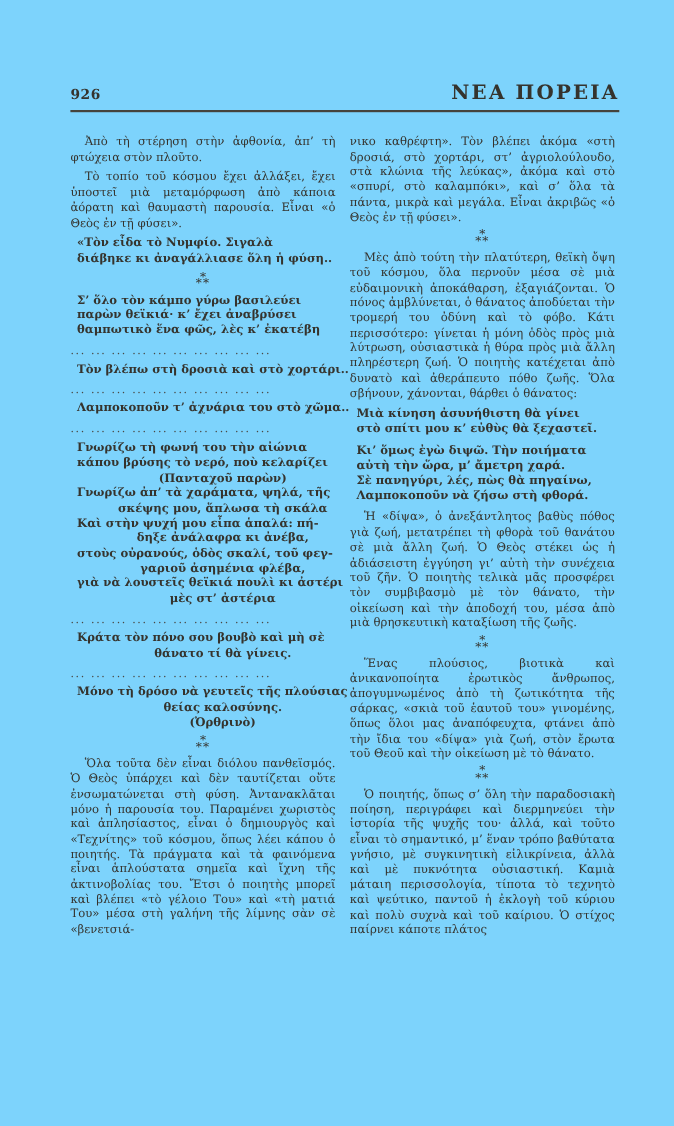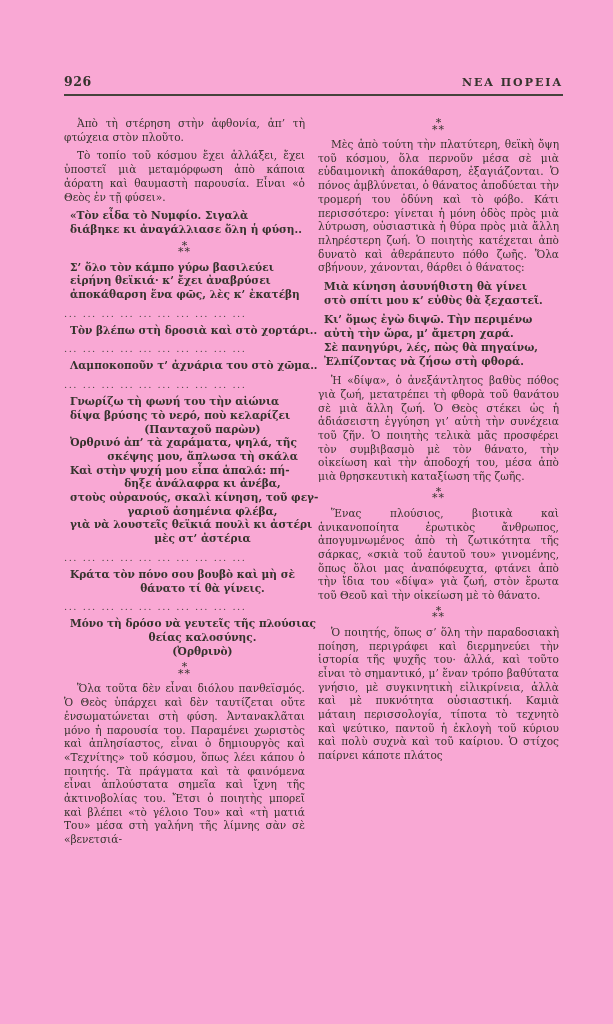--- a/index.html
+++ b/index.html
@@ -1,33 +1,33 @@
 <!DOCTYPE html>
 <html><head>
 <meta charset="utf-8">
 <style>
   html,body{margin:0;padding:0;background:#d8d6d0;}
   .page{
     position:relative;
     width:613px;height:1024px;
     margin:0 auto;
-    background:#f9a8d4;
+    background:#7dd3fc;
     box-sizing:border-box;
     padding:74px 50px 0 64px;
     overflow:hidden;
     font-family:"DejaVu Serif","Liberation Serif",serif;
     color:#35332d;
   }
   .hdr{
     display:flex;justify-content:space-between;align-items:baseline;
     border-bottom:2px solid #45433c;
     padding-bottom:5px;
   }
   .hdr .pageno{font-size:12.5px;font-weight:bold;letter-spacing:.5px;}
-  .hdr .journal{font-size:11px;font-weight:bold;letter-spacing:2px;}
+  .hdr .journal{font-size:18px;font-weight:bold;letter-spacing:2px;}
   .cols{
     display:flex;
     gap:13px;
     margin-top:21px;
   }
   .col{
     width:241px;
     font-size:10.6px;
     line-height:13.7px;
     text-align:justify;
@@ -62,41 +62,41 @@
         <div class="verse">
           <div class="vline">«Τὸν εἶδα τὸ Νυμφίο. Σιγαλὰ</div>
           <div class="vline">διάβηκε κι ἀναγάλλιασε ὅλη ἡ φύση..</div>
         </div>
         <div class="sep">
           <span class="s1">*</span>
           <span class="s2">**</span>
         </div>
         <div class="verse">
           <div class="vline">Σ’ ὅλο τὸν κάμπο γύρω βασιλεύει</div>
-          <div class="vline">εἰρήνη θεϊκιά· κ’ ἔχει ἀναβρύσει</div>
-          <div class="vline">ἀποκάθαρση ἕνα φῶς, λὲς κ’ ἐκατέβη</div>
+          <div class="vline">παρὼν θεϊκιά· κ’ ἔχει ἀναβρύσει</div>
+          <div class="vline">θαμπωτικὸ ἕνα φῶς, λὲς κ’ ἐκατέβη</div>
         </div>
         <div class="dots">... ... ... ... ... ... ... ... ... ...</div>
         <div class="verse">
           <div class="vline">Τὸν βλέπω στὴ δροσιὰ καὶ στὸ χορτάρι..</div>
         </div>
         <div class="dots">... ... ... ... ... ... ... ... ... ...</div>
         <div class="verse">
           <div class="vline">Λαμποκοποῦν τ’ ἀχνάρια του στὸ χῶμα..</div>
         </div>
         <div class="dots">... ... ... ... ... ... ... ... ... ...</div>
         <div class="verse">
           <div class="vline">Γνωρίζω τὴ φωνή του τὴν αἰώνια</div>
-          <div class="vline">δίψα βρύσης τὸ νερό, ποὺ κελαρίζει</div>
+          <div class="vline">κάπου βρύσης τὸ νερό, ποὺ κελαρίζει</div>
           <div class="vline vc">(Πανταχοῦ παρὼν)</div>
-          <div class="vline">Ὀρθρινό ἀπ’ τὰ χαράματα, ψηλά, τῆς</div>
+          <div class="vline">Γνωρίζω ἀπ’ τὰ χαράματα, ψηλά, τῆς</div>
           <div class="vline vc">σκέψης μου, ἅπλωσα τὴ σκάλα</div>
           <div class="vline">Καὶ στὴν ψυχή μου εἶπα ἁπαλά: πή-</div>
           <div class="vline vc">δηξε ἀνάλαφρα κι ἀνέβα,</div>
-          <div class="vline">στοὺς οὐρανούς, σκαλὶ κίνηση, τοῦ φεγ-</div>
+          <div class="vline">στοὺς οὐρανούς, ὁδὸς σκαλί, τοῦ φεγ-</div>
           <div class="vline vc">γαριοῦ ἀσημένια φλέβα,</div>
           <div class="vline">γιὰ νὰ λουστεῖς θεϊκιά πουλὶ κι ἀστέρι</div>
           <div class="vline vc">μὲς στ’ ἀστέρια</div>
         </div>
         <div class="dots">... ... ... ... ... ... ... ... ... ...</div>
         <div class="verse">
           <div class="vline">Κράτα τὸν πόνο σου βουβὸ καὶ μὴ σὲ</div>
           <div class="vline vc">θάνατο τί θὰ γίνεις.</div>
         </div>
         <div class="dots">... ... ... ... ... ... ... ... ... ...</div>
@@ -105,34 +105,35 @@
           <div class="vline vc">θείας καλοσύνης.</div>
           <div class="vline vc">(Ὀρθρινὸ)</div>
         </div>
         <div class="sep">
           <span class="s1">*</span>
           <span class="s2">**</span>
         </div>
         <p class="para ind">Ὅλα τοῦτα δὲν εἶναι διόλου πανθεϊσμός. Ὁ Θεὸς ὑπάρχει καὶ δὲν ταυτίζεται οὔτε ἐνσωματώνεται στὴ φύση. Ἀντανακλᾶται μόνο ἡ παρουσία του. Παραμένει χωριστὸς καὶ ἀπλησίαστος, εἶναι ὁ δημιουργὸς καὶ «Τεχνίτης» τοῦ κόσμου, ὅπως λέει κάπου ὁ ποιητής. Τὰ πράγματα καὶ τὰ φαινόμενα εἶναι ἁπλούστατα σημεῖα καὶ ἴχνη τῆς ἀκτινοβολίας του. Ἔτσι ὁ ποιητὴς μπορεῖ καὶ βλέπει «τὸ γέλοιο Του» καὶ «τὴ ματιά Του» μέσα στὴ γαλήνη τῆς λίμνης σὰν σὲ «βενετσιά-</p>
       </div>
     <div class="col">
+        <p class="para">νικο καθρέφτη». Τὸν βλέπει ἀκόμα «στὴ δροσιά, στὸ χορτάρι, στ’ ἀγριολούλουδο, στὰ κλώνια τῆς λεύκας», ἀκόμα καὶ στὸ «σπυρί, στὸ καλαμπόκι», καὶ σ’ ὅλα τὰ πάντα, μικρὰ καὶ μεγάλα. Εἶναι ἀκριβῶς «ὁ Θεὸς ἐν τῇ φύσει».</p>
         <div class="sep">
           <span class="s1">*</span>
           <span class="s2">**</span>
         </div>
         <p class="para ind">Μὲς ἀπὸ τούτη τὴν πλατύτερη, θεϊκὴ ὄψη τοῦ κόσμου, ὅλα περνοῦν μέσα σὲ μιὰ εὐδαιμονικὴ ἀποκάθαρση, ἐξαγιάζονται. Ὁ πόνος ἀμβλύνεται, ὁ θάνατος ἀποδύεται τὴν τρομερή του ὀδύνη καὶ τὸ φόβο. Κάτι περισσότερο: γίνεται ἡ μόνη ὁδὸς πρὸς μιὰ λύτρωση, οὐσιαστικὰ ἡ θύρα πρὸς μιὰ ἄλλη πληρέστερη ζωή. Ὁ ποιητὴς κατέχεται ἀπὸ δυνατὸ καὶ ἀθεράπευτο πόθο ζωῆς. Ὅλα σβήνουν, χάνονται, θάρθει ὁ θάνατος:</p>
         <div class="verse">
           <div class="vline">Μιὰ κίνηση ἀσυνήθιστη θὰ γίνει</div>
           <div class="vline">στὸ σπίτι μου κ’ εὐθὺς θὰ ξεχαστεῖ.</div>
         </div>
         <div class="verse">
-          <div class="vline">Κι’ ὅμως ἐγὼ διψῶ. Τὴν περιμένω</div>
+          <div class="vline">Κι’ ὅμως ἐγὼ διψῶ. Τὴν ποιήματα</div>
           <div class="vline">αὐτὴ τὴν ὥρα, μ’ ἄμετρη χαρά.</div>
           <div class="vline">Σὲ πανηγύρι, λές, πὼς θὰ πηγαίνω,</div>
-          <div class="vline">Ἐλπίζοντας νὰ ζήσω στὴ φθορά.</div>
+          <div class="vline">Λαμποκοποῦν νὰ ζήσω στὴ φθορά.</div>
         </div>
         <p class="para ind">Ἡ «δίψα», ὁ ἀνεξάντλητος βαθὺς πόθος γιὰ ζωή, μετατρέπει τὴ φθορὰ τοῦ θανάτου σὲ μιὰ ἄλλη ζωή. Ὁ Θεὸς στέκει ὡς ἡ ἀδιάσειστη ἐγγύηση γι’ αὐτὴ τὴν συνέχεια τοῦ ζῆν. Ὁ ποιητὴς τελικὰ μᾶς προσφέρει τὸν συμβιβασμὸ μὲ τὸν θάνατο, τὴν οἰκείωση καὶ τὴν ἀποδοχή του, μέσα ἀπὸ μιὰ θρησκευτικὴ καταξίωση τῆς ζωῆς.</p>
         <div class="sep">
           <span class="s1">*</span>
           <span class="s2">**</span>
         </div>
         <p class="para ind">Ἕνας πλούσιος, βιοτικὰ καὶ ἀνικανοποίητα ἐρωτικὸς ἄνθρωπος, ἀπογυμνωμένος ἀπὸ τὴ ζωτικότητα τῆς σάρκας, «σκιὰ τοῦ ἑαυτοῦ του» γινομένης, ὅπως ὅλοι μας ἀναπόφευχτα, φτάνει ἀπὸ τὴν ἴδια του «δίψα» γιὰ ζωή, στὸν ἔρωτα τοῦ Θεοῦ καὶ τὴν οἰκείωση μὲ τὸ θάνατο.</p>
         <div class="sep">
           <span class="s1">*</span>
           <span class="s2">**</span>

